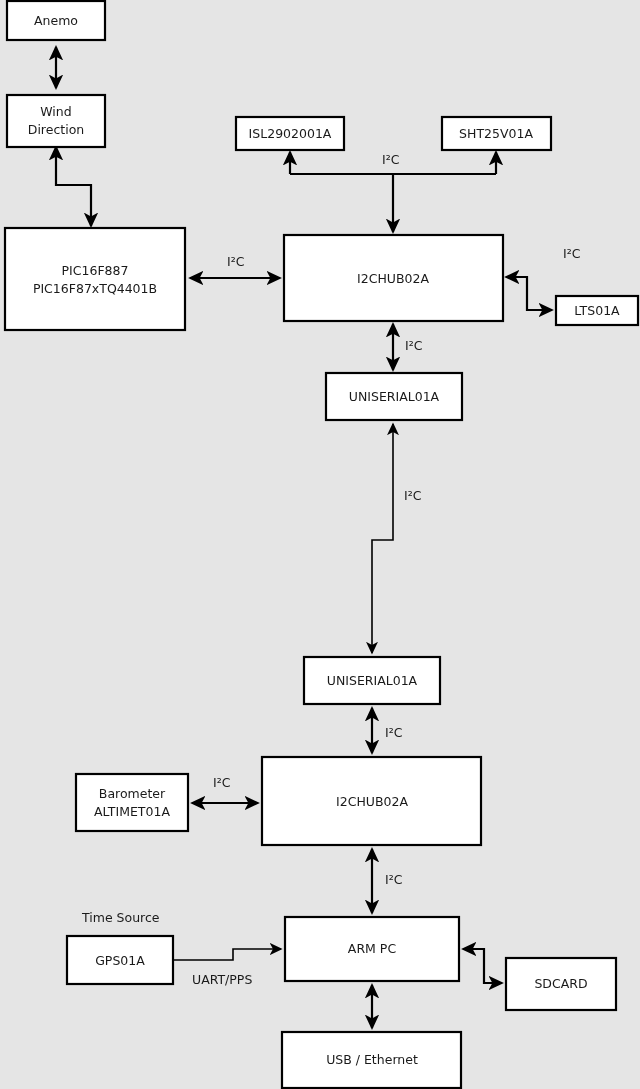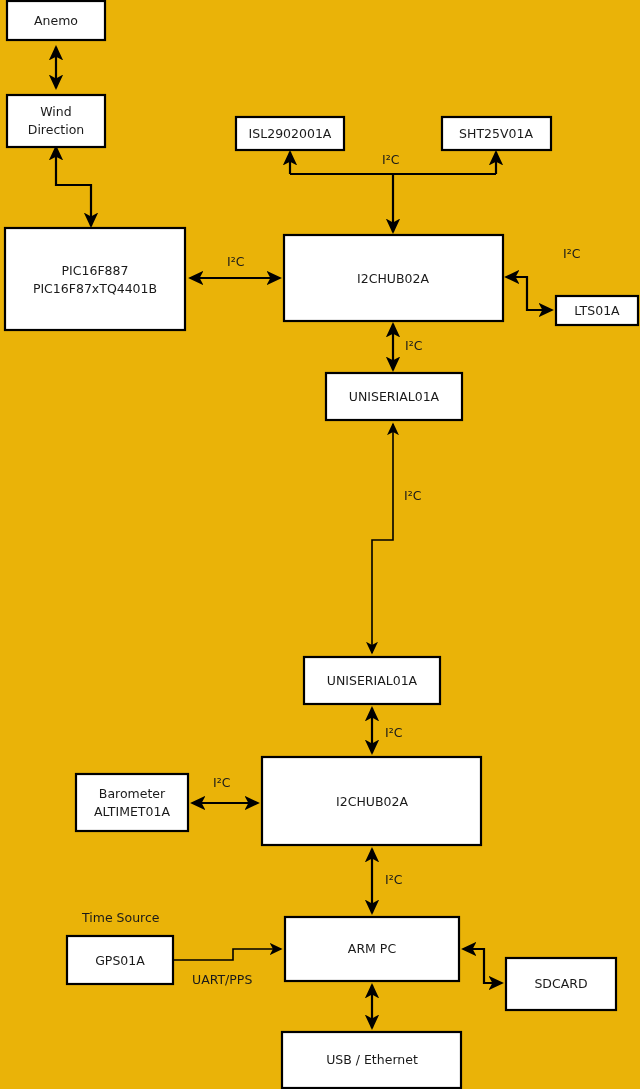--- a/index.html
+++ b/index.html
@@ -4,21 +4,21 @@
 <style>
   html, body {
     margin: 0;
     padding: 0;
     background: #ffffff;
   }
   #diagram-root {
     position: relative;
     width: 640px;
     height: 1089px;
-    background: #eab308;
+    background: #e5e5e5;
     font-family: "DejaVu Sans", sans-serif;
     overflow: hidden;
   }
   svg.layer {
     position: absolute;
     top: 0;
     left: 0;
     width: 640px;
     height: 1089px;
   }

